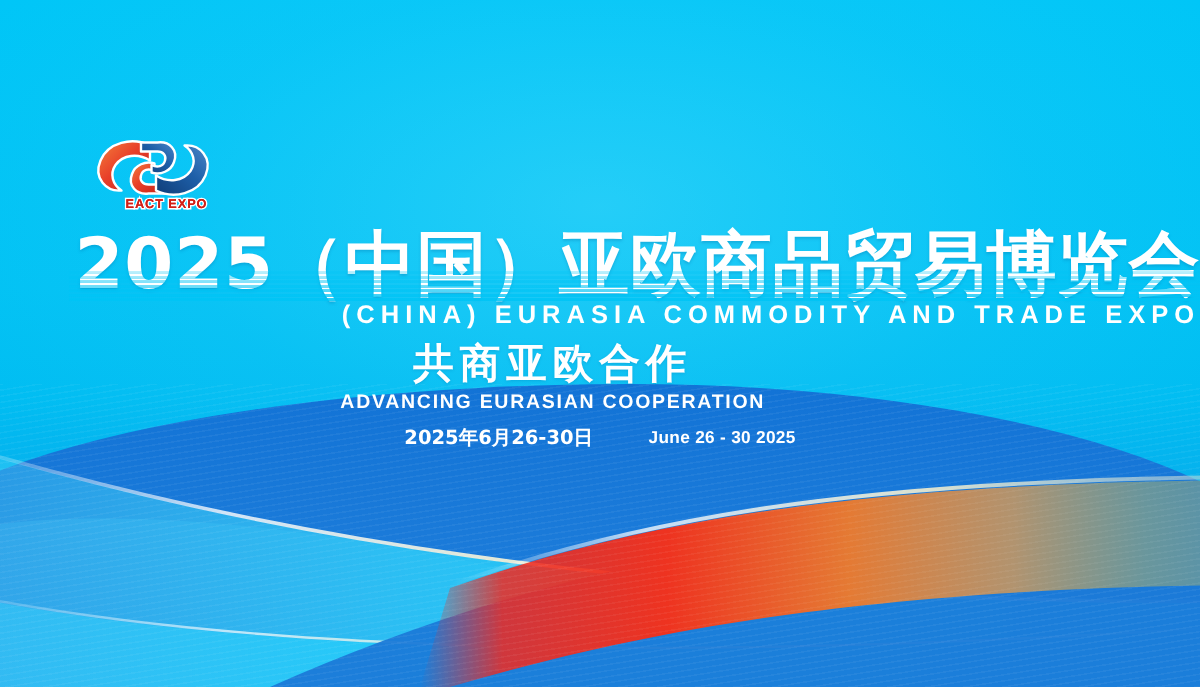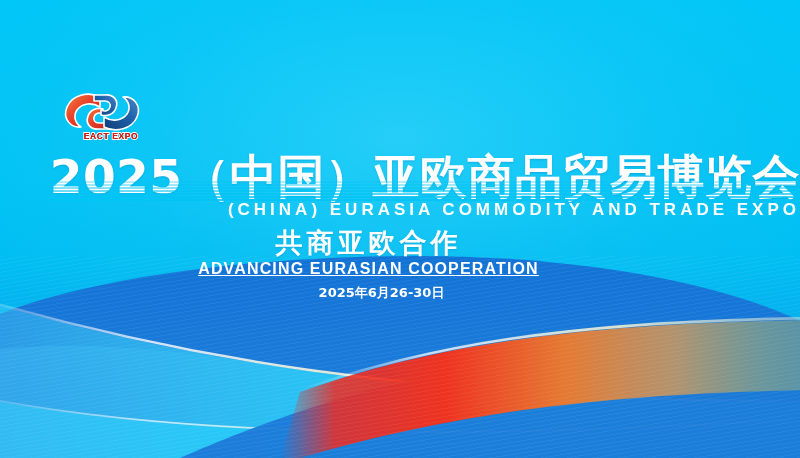--- a/index.html
+++ b/index.html
@@ -131,26 +131,25 @@
     font-size: 27px;
     line-height: 30px;
     font-weight: bold;
     letter-spacing: 4px;
     color: #ffffff;
     white-space: nowrap;
     text-shadow: 0 1px 2px rgba(0,90,150,0.22);
   }
   .slogan-en {
     margin-top: 2px;
-    font-size: 16px;
+    font-size: 13px;
     font-weight: bold;
     letter-spacing: 1.15px;
     color: #ffffff;
     white-space: nowrap;
-    text-decoration: underline;
   }
 
   
   .meta {
     position: absolute;
     left: 0; right: 0;
     top: 284px;
     display: flex;
     justify-content: center;
   }
@@ -289,16 +288,17 @@
       <div class="slogan-cn">共商亚欧合作</div>
       <div class="slogan-en">ADVANCING EURASIAN COOPERATION</div>
     </div>
     <div class="slogan">
     </div>
   </div>
 
   <div class="meta">
     <div class="meta-grid">
       <div class="meta-cn">2025年6月26-30日</div>
+      <div class="meta-en">June 26 - 30  2025</div>
     </div>
   </div>
 
 </div>
 
 </body></html>

